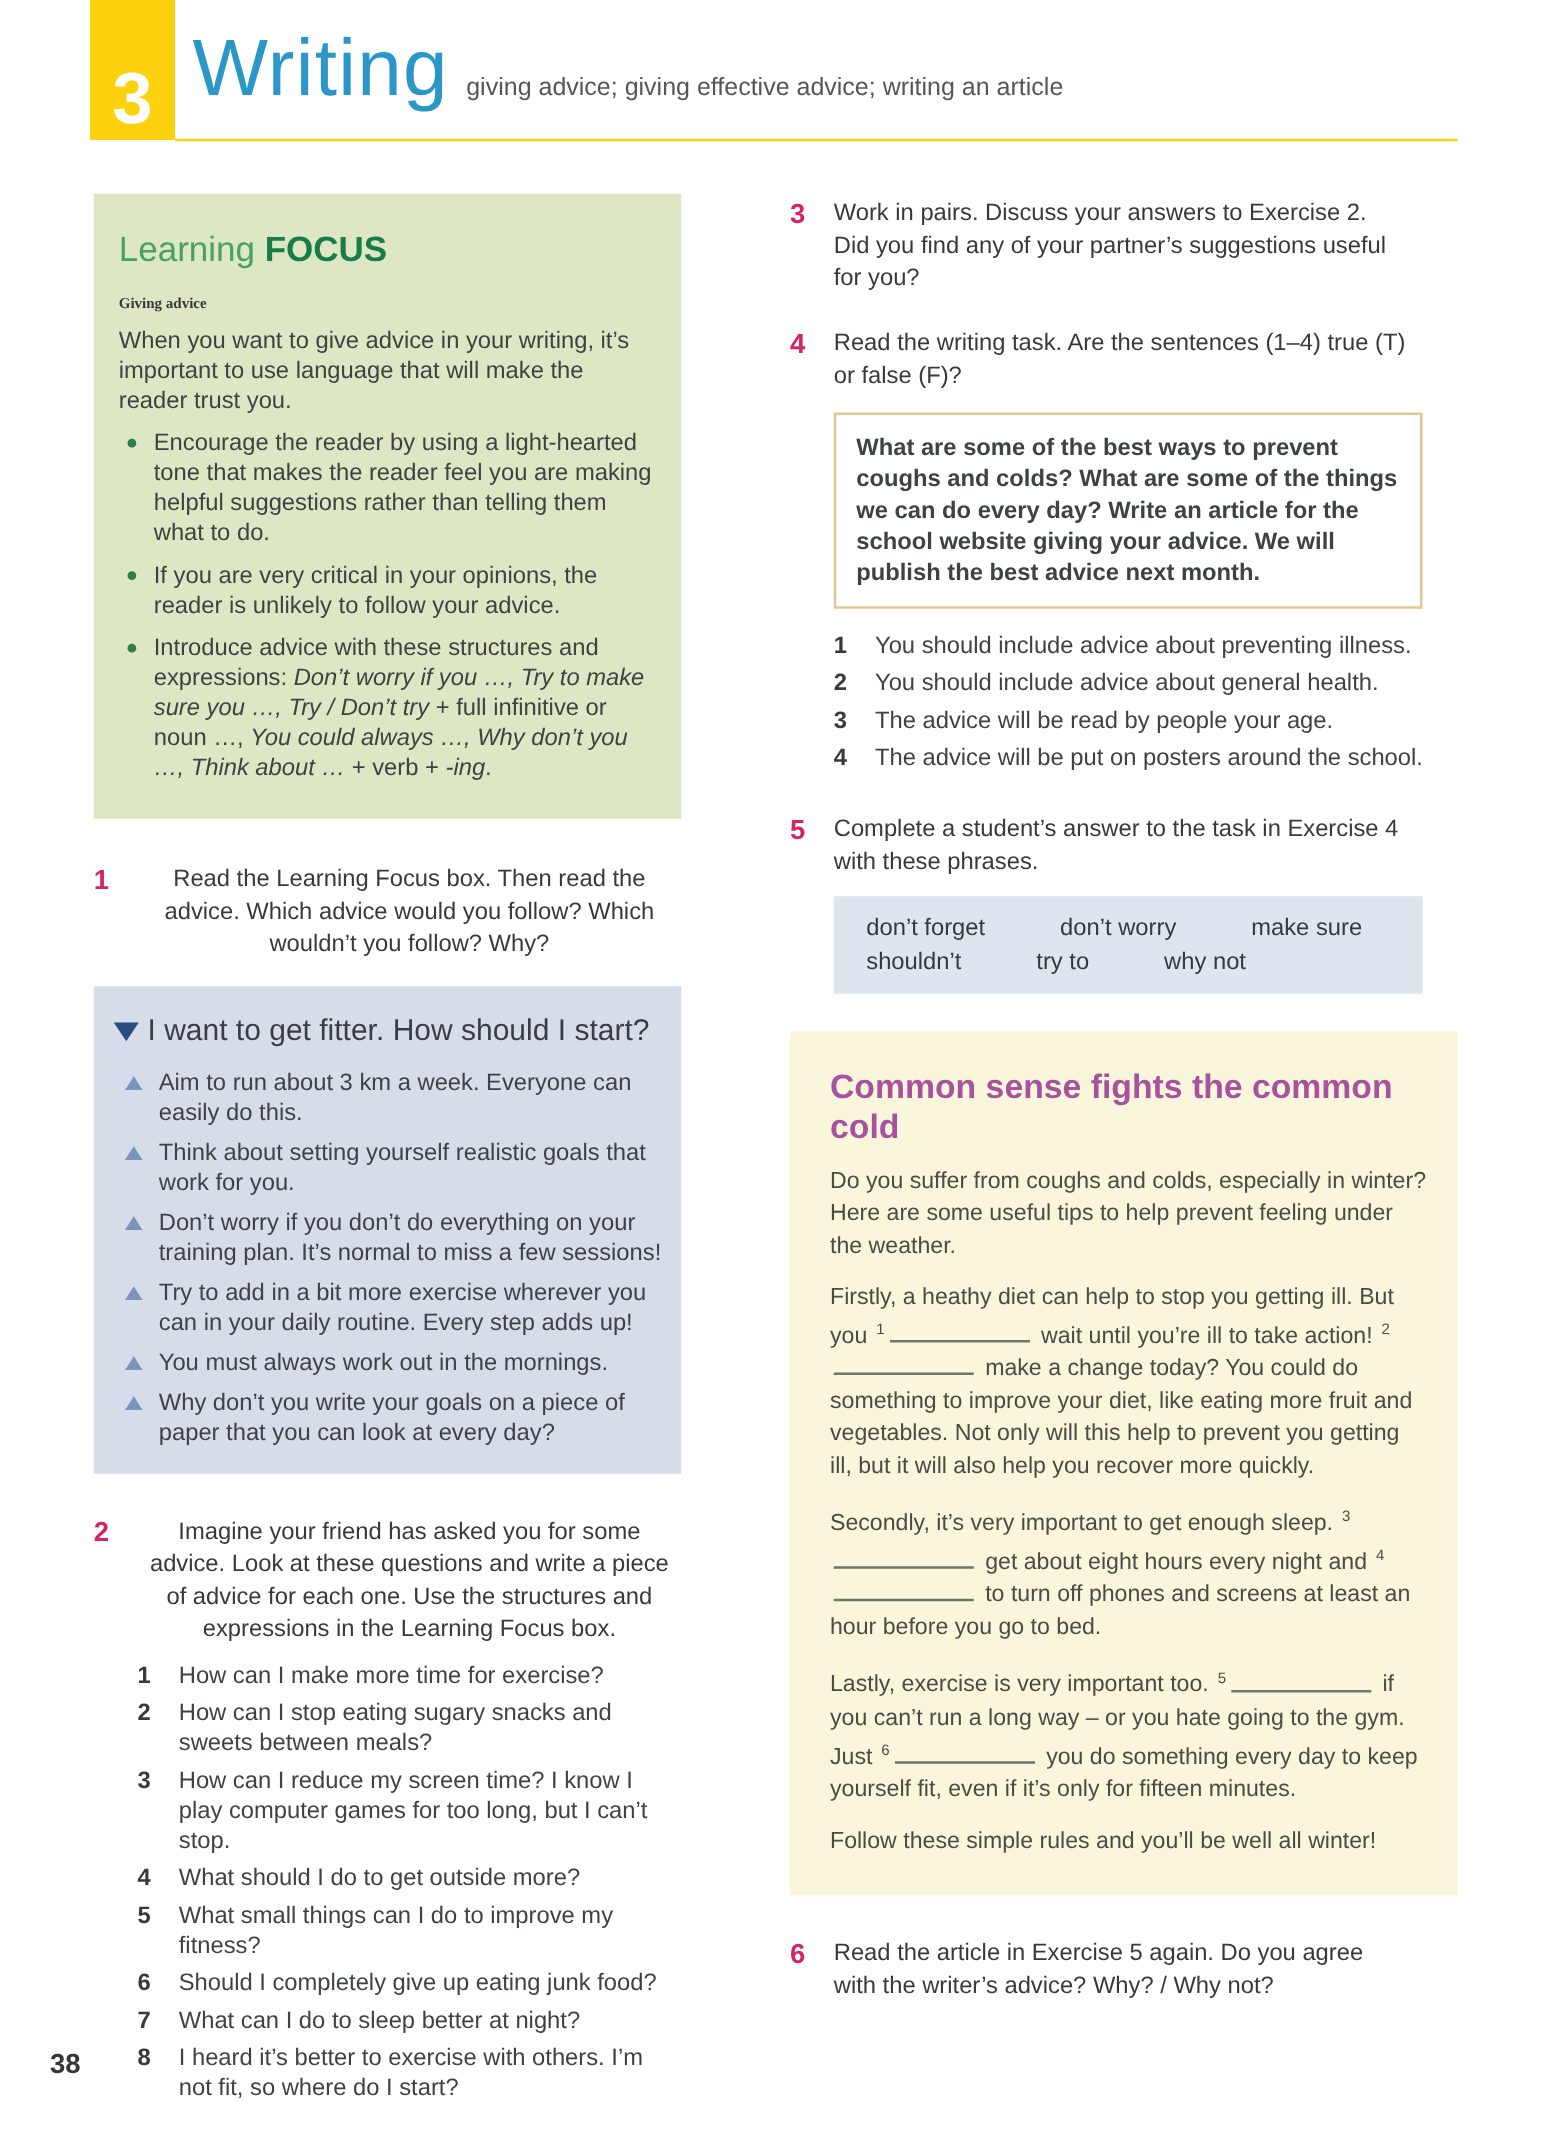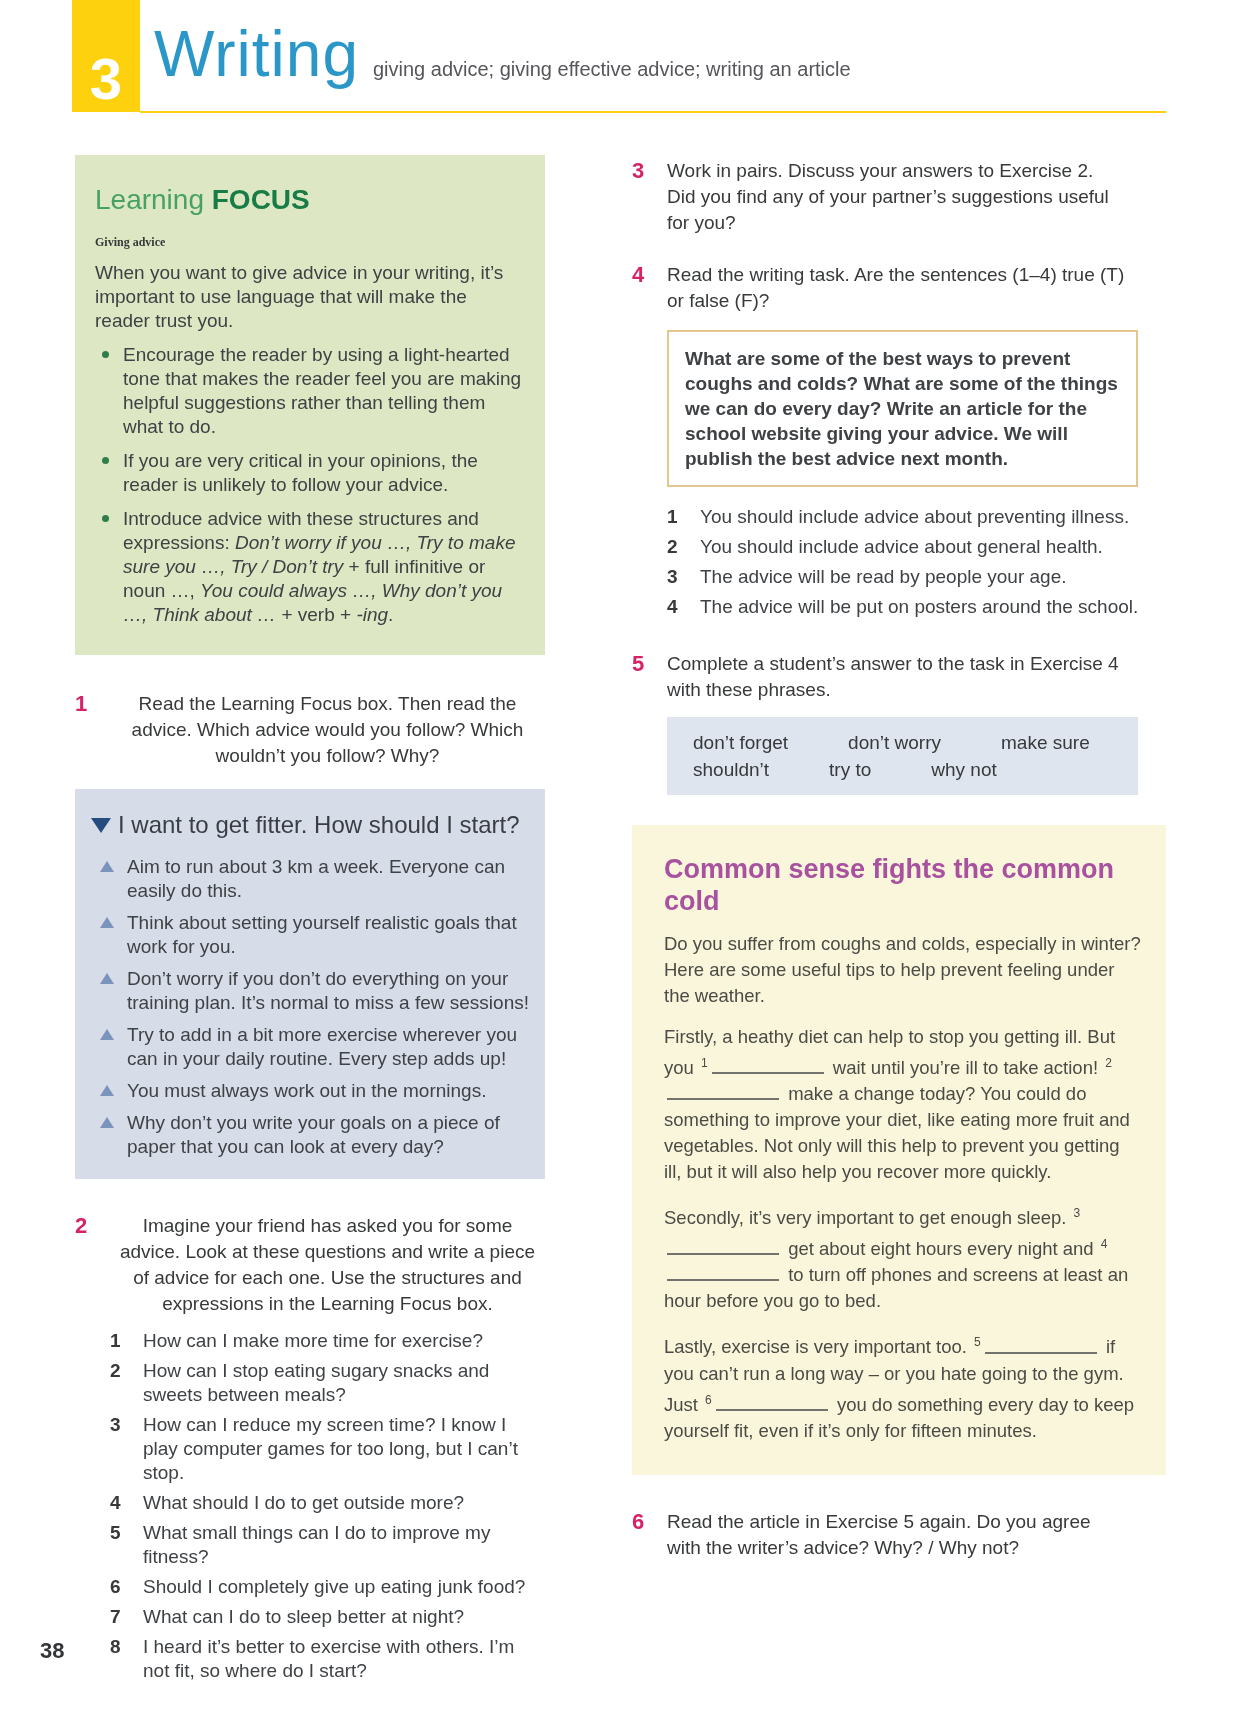--- a/index.html
+++ b/index.html
@@ -231,20 +231,21 @@
       </div>
     </div>
 
     <section class="article-box">
       <h2 class="article-title">Common sense fights the common cold</h2>
       <div>
           <p><span>Do you suffer from coughs and colds, especially in winter? Here are some useful tips to help prevent feeling under the weather.</span></p>
           <p><span>Firstly, a heathy diet can help to stop you getting ill. But you </span><sup>1</sup><span class="blank"></span><span> wait until you’re ill to take action! </span><sup>2</sup><span class="blank"></span><span> make a change today? You could do something to improve your diet, like eating more fruit and vegetables. Not only will this help to prevent you getting ill, but it will also help you recover more quickly.</span></p>
           <p><span>Secondly, it’s very important to get enough sleep. </span><sup>3</sup><span class="blank"></span><span> get about eight hours every night and </span><sup>4</sup><span class="blank"></span><span> to turn off phones and screens at least an hour before you go to bed.</span></p>
           <p><span>Lastly, exercise is very important too. </span><sup>5</sup><span class="blank"></span><span> if you can’t run a long way – or you hate going to the gym. Just </span><sup>6</sup><span class="blank"></span><span> you do something every day to keep yourself fit, even if it’s only for fifteen minutes.</span></p>
+          <p><span>Follow these simple rules and you’ll be well all winter!</span></p>
         </div>
     </section>
 
     <div class="exercise" style="margin-top:34px">
       <span class="ex-num">6</span>
       <p class="ex-text">Read the article in Exercise 5 again. Do you agree with the writer’s advice? Why? / Why not?</p>
     </div>
 
   </div>
 

